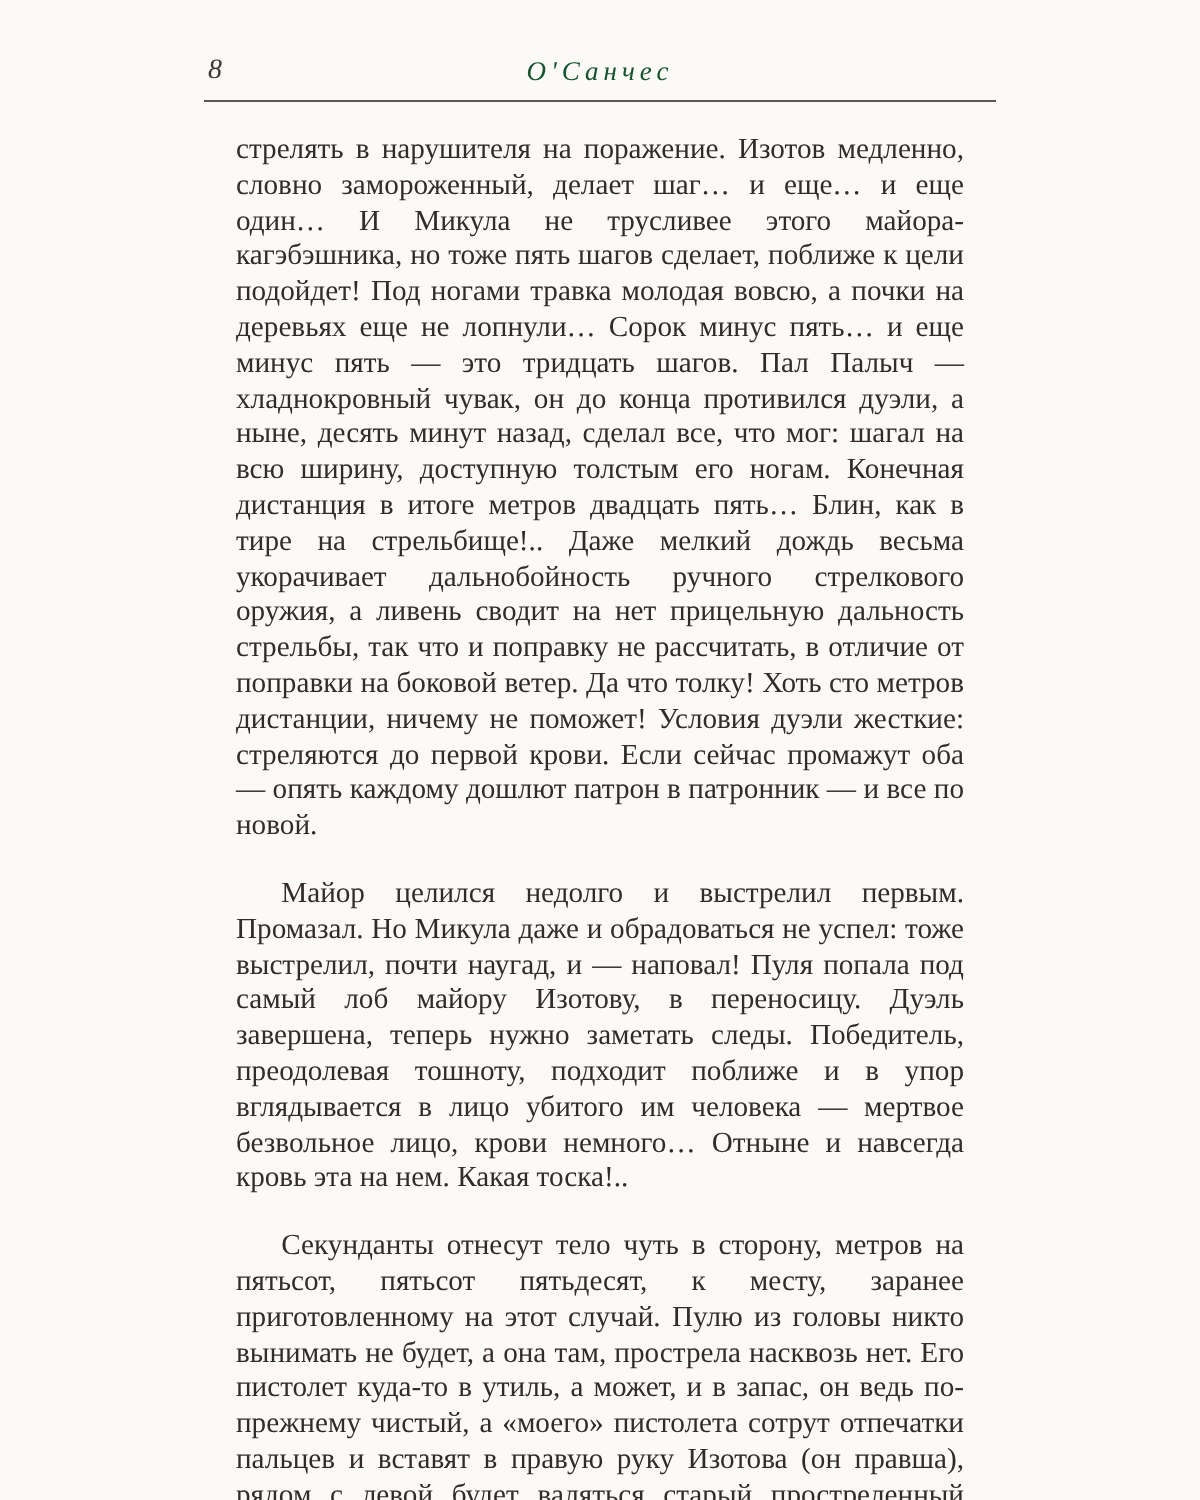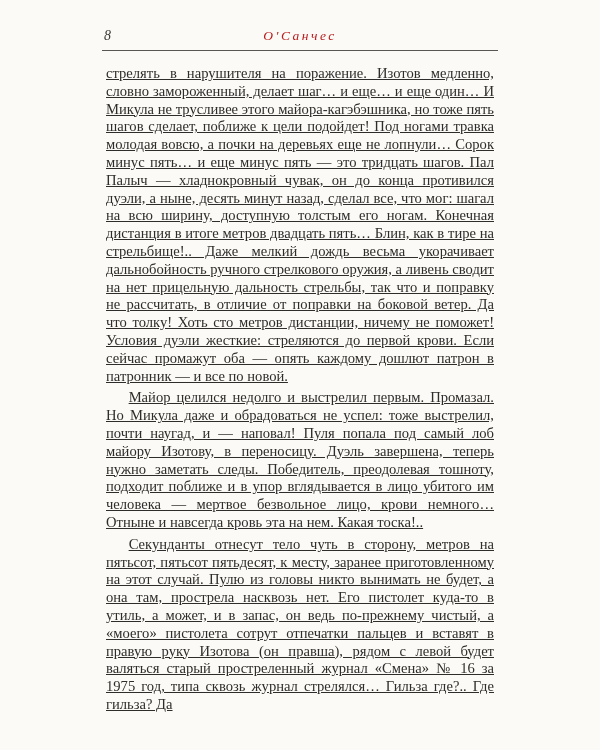--- a/index.html
+++ b/index.html
@@ -28,35 +28,34 @@
     top: 0;
     font-style: italic;
     font-size: 14px;
     color: #3a3836;
   }
   .head-title {
     text-align: center;
     font-style: italic;
     font-size: 13.5px;
     letter-spacing: 2.5px;
-    color: #b91c1c;
+    color: #14532d;
   }
   .head-rule {
     border: none;
     border-top: 1px solid #5a5753;
     margin: 2px 0 14px 0;
   }
   .body-text {
     font-size: 14.6px;
     line-height: 17.8px;
     text-align: justify;
   }
   .body-text p {
-    margin: 4px;
-    text-decoration: underline;
+    margin: 16px;
   }
   .body-text p + p {
     text-indent: 1.55em;
   }
 </style>
 </head>
 <body>
 
 <div class="page">
 

